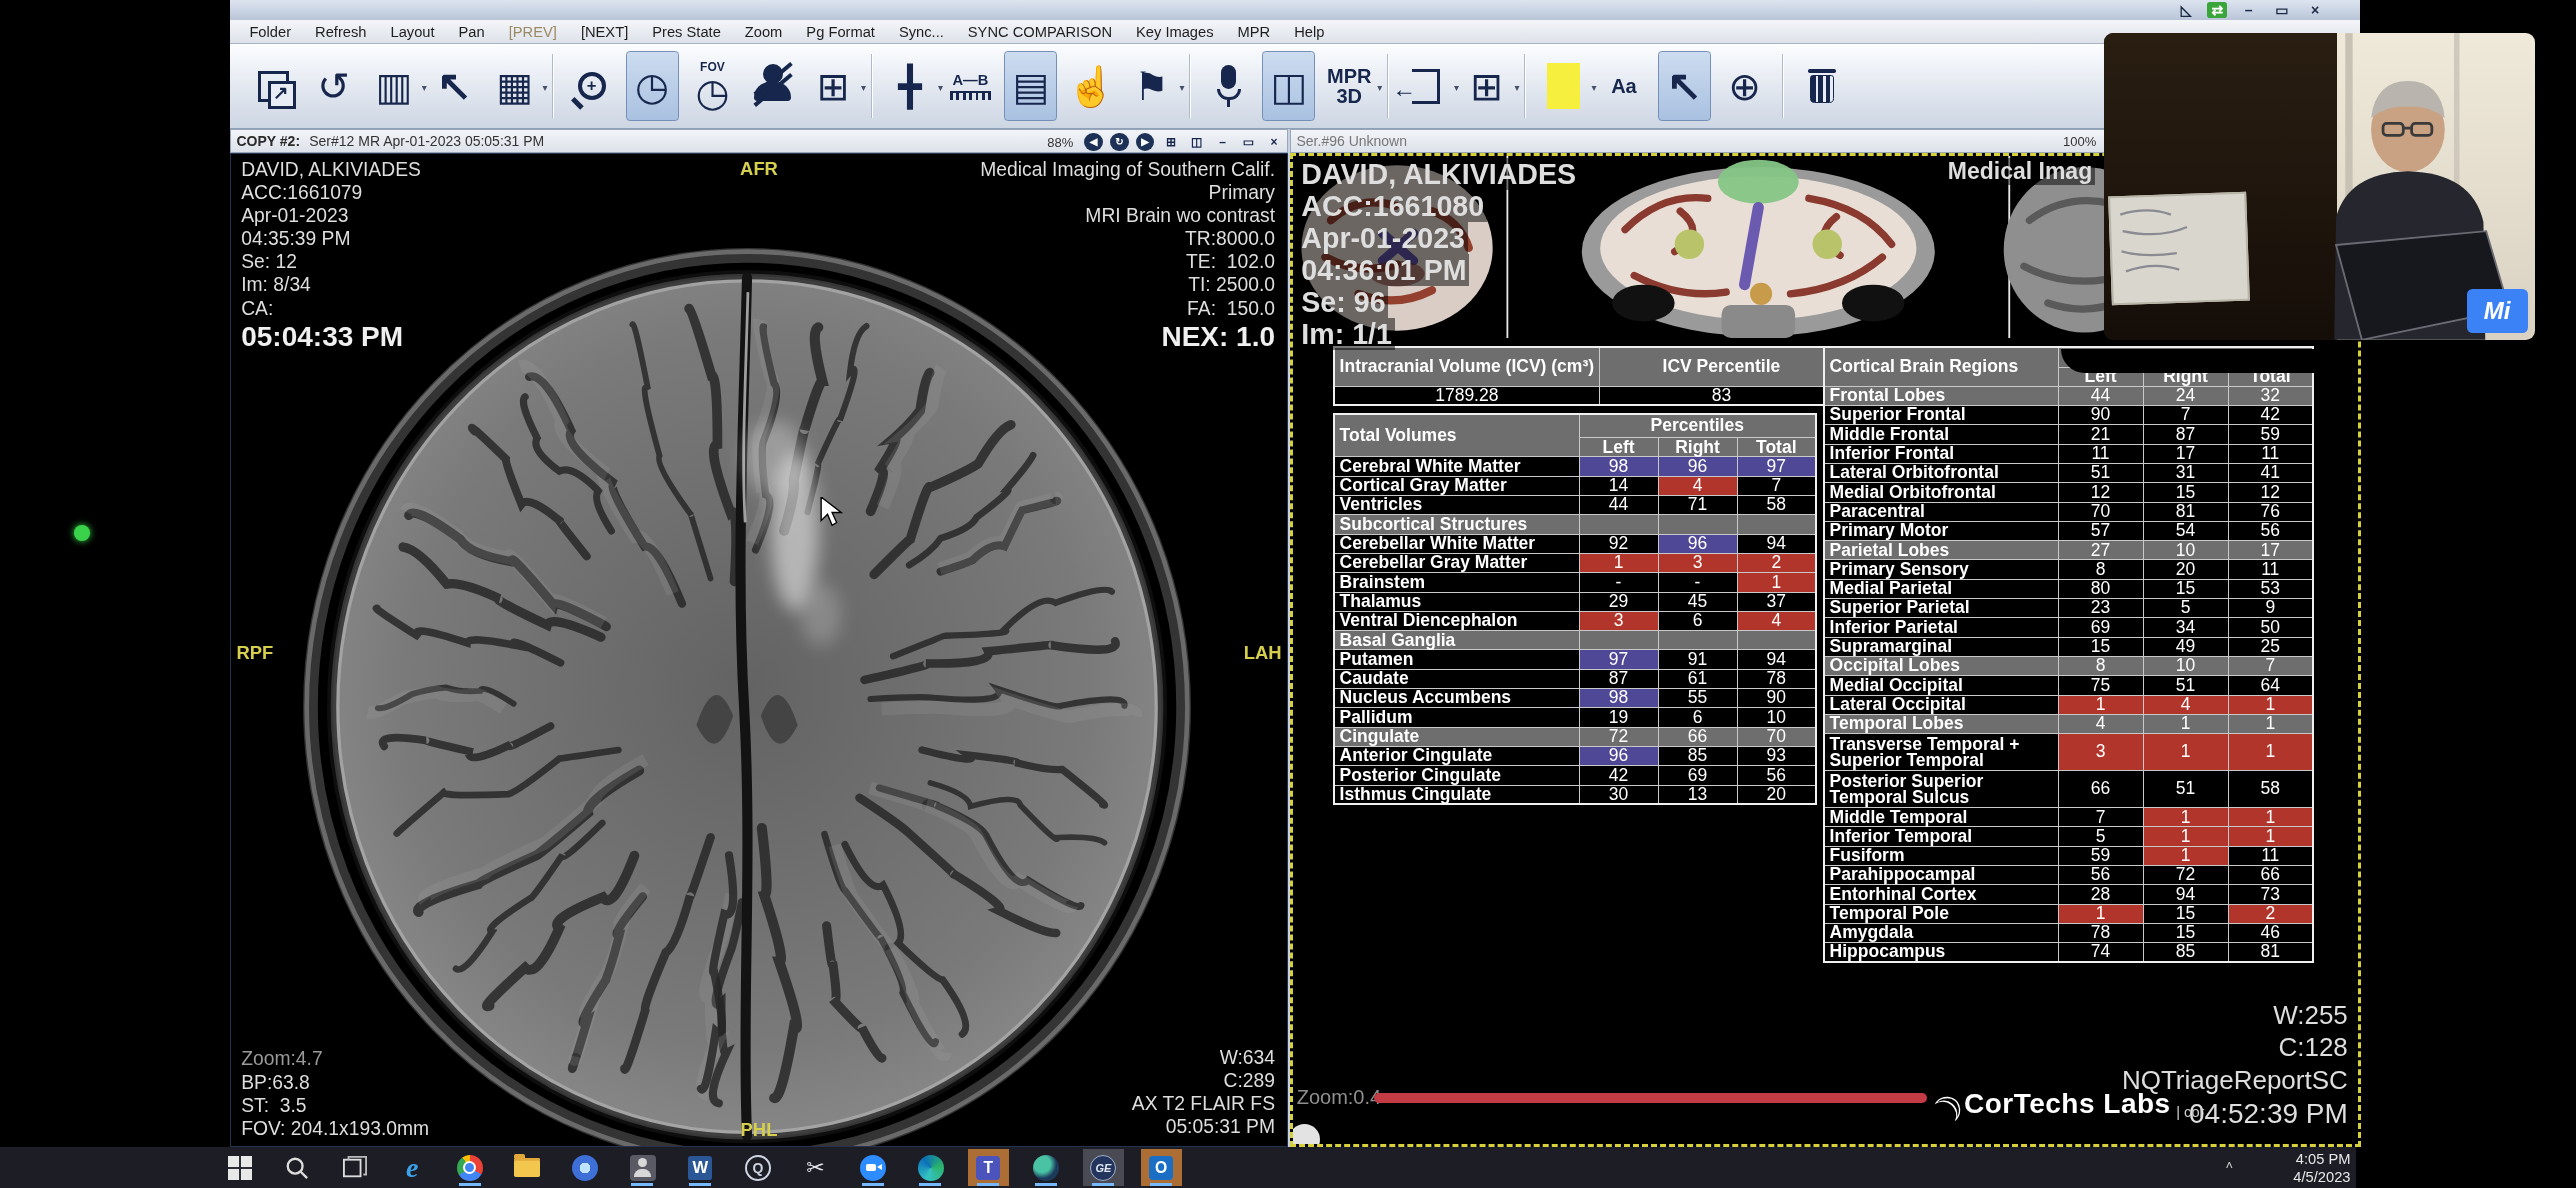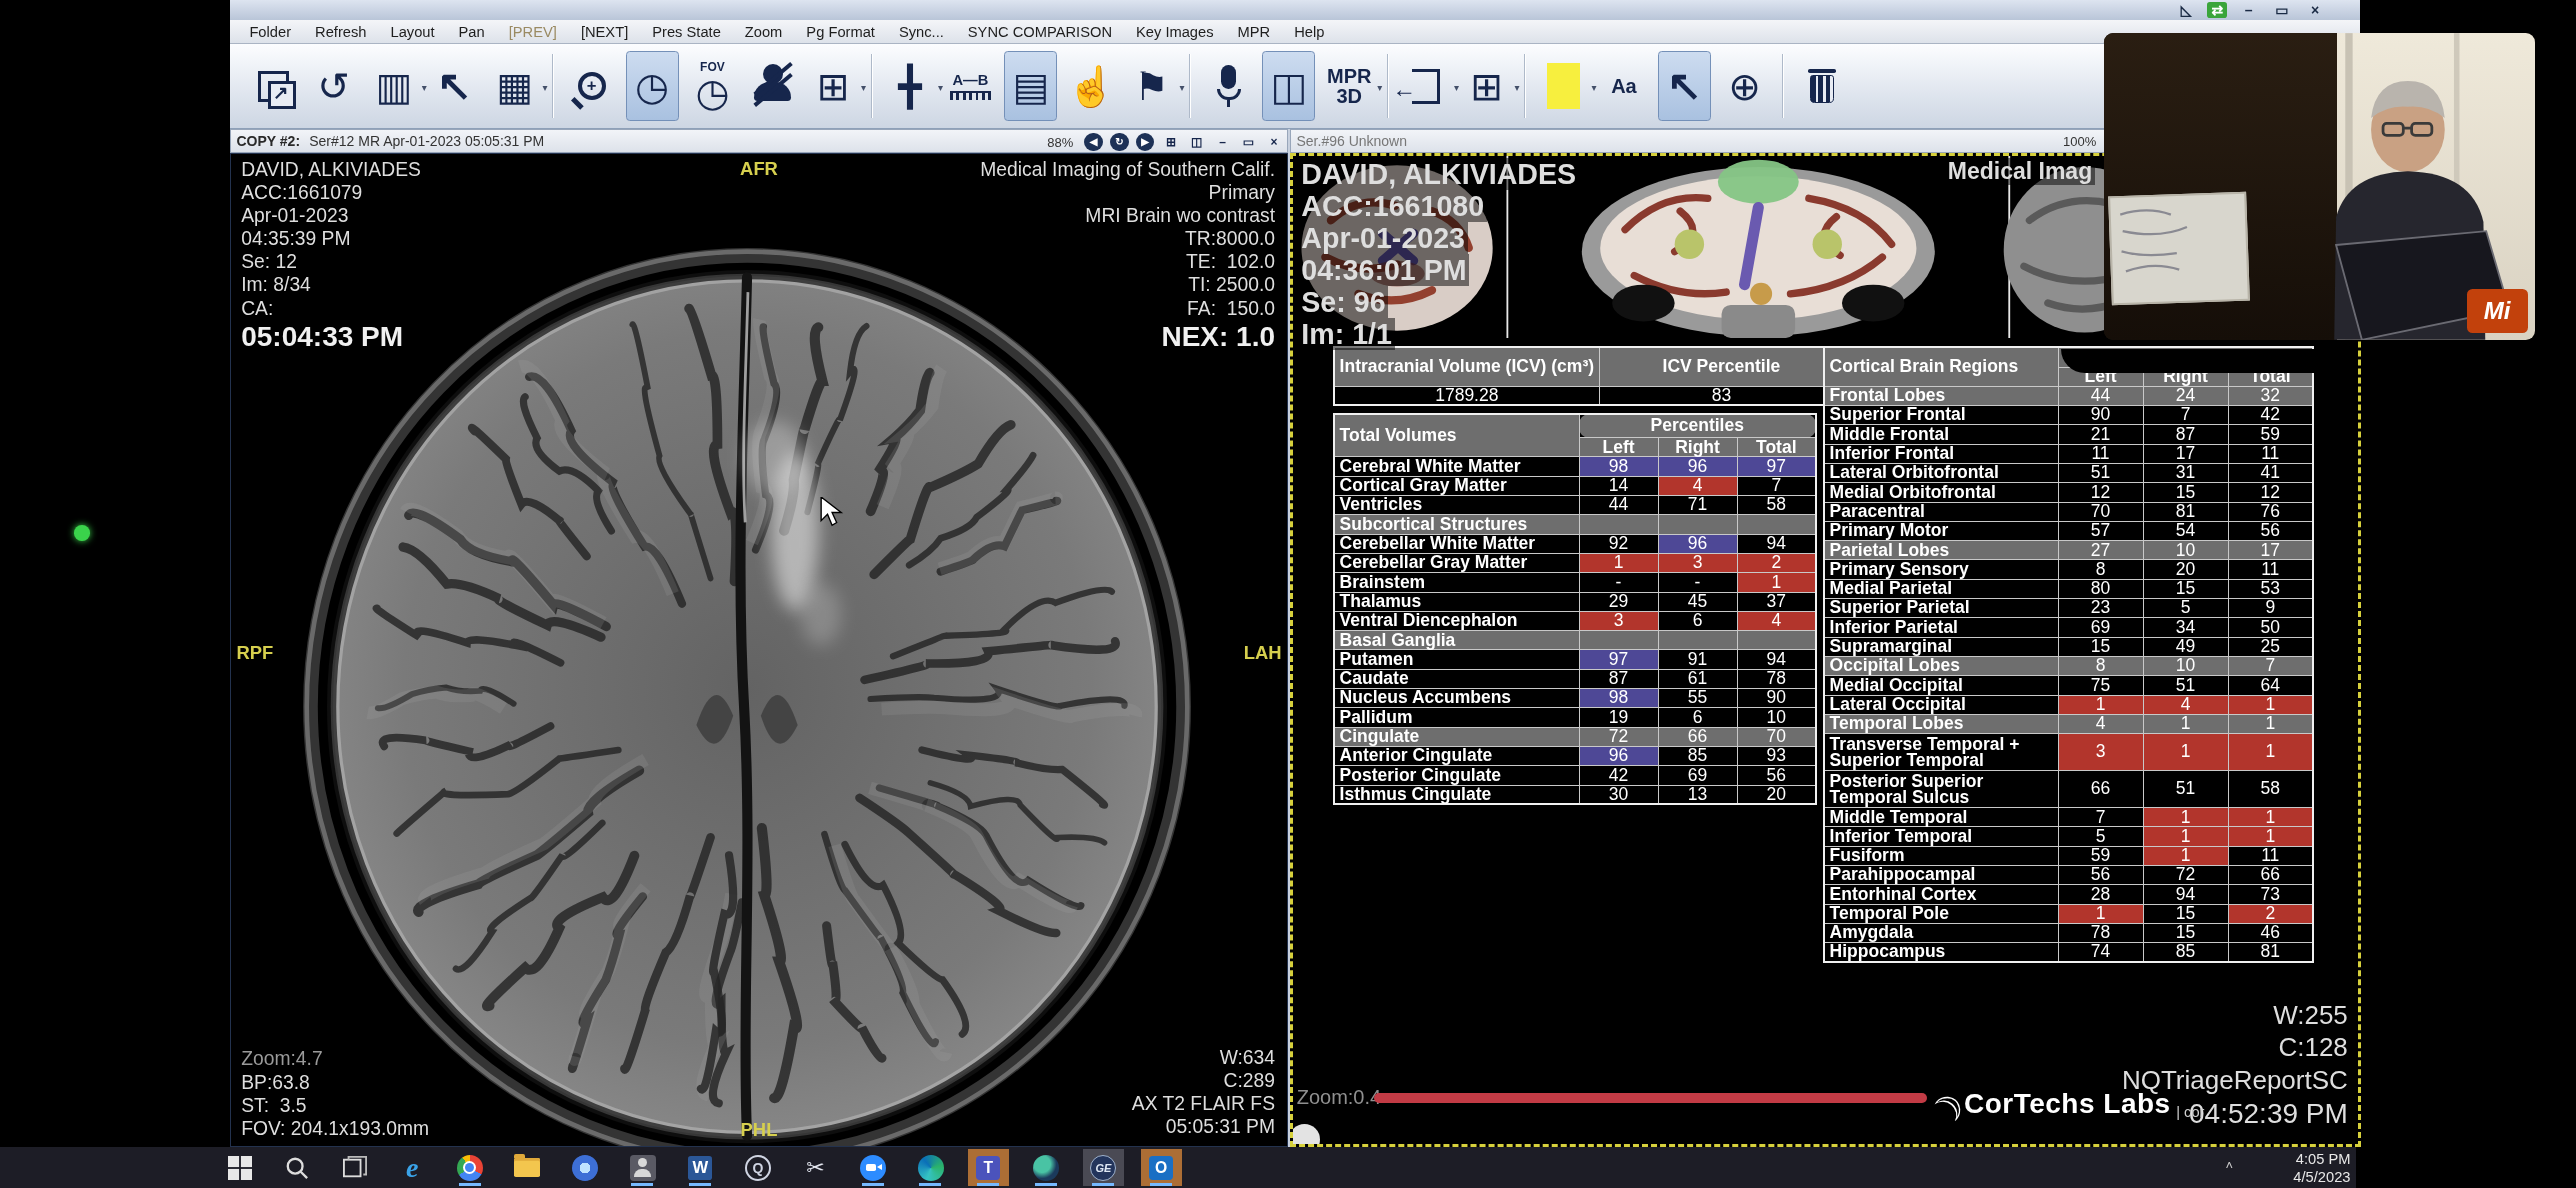--- a/index.html
+++ b/index.html
@@ -101,21 +101,21 @@
   #logo .lg-suffix{font-size:14.7px;color:#cfcfcf;margin-left:5.5px;}
   
   #cursor{position:absolute;z-index:9;}
   
   #webcam{position:absolute;left:2104px;top:33px;width:431px;height:307px;border-radius:9.2px;
     overflow:hidden;background:#1b140d;z-index:30;}
   #wc-shelf{position:absolute;left:0;top:0;width:56%;height:100%;background:linear-gradient(#2a1e12,#150e08);}
   #wc-board{position:absolute;left:5.5px;bottom:37px;width:138px;height:109px;background:#d8d6cd;
     transform:rotate(-2deg);border:2.8px solid #b8b4a8;}
   #wc-light{position:absolute;right:0;top:0;width:46%;height:100%;background:linear-gradient(#efe9da,#d9d2c2);}
-  #wc-logo{position:absolute;right:7.4px;bottom:7.4px;width:61px;height:44px;background:#c2410c;border-radius:5.5px;
+  #wc-logo{position:absolute;right:7.4px;bottom:7.4px;width:61px;height:44px;background:#3b82f6;border-radius:5.5px;
     display:flex;align-items:center;justify-content:center;color:#fff;font-size:24px;font-weight:700;font-style:italic;}
   
   #taskbar{position:absolute;left:0;top:1147px;width:2356px;height:41px;background:#1d1d26;z-index:40;}
   #tb-icons{position:absolute;left:219px;top:0;height:41px;display:flex;align-items:center;gap:16.6px;}
   .tk{position:relative;width:41px;height:37px;display:flex;align-items:center;justify-content:center;}
   .tk .under{position:absolute;bottom:0;left:9.2px;width:22px;height:2.8px;background:#76b9ff;}
   .tk.hl-orange{background:rgba(197,124,56,.85);}
   .tk.hl-grey{background:#4a4a54;}
   #tray{position:absolute;right:5.5px;top:2.8px;text-align:right;color:#e8e8e8;font-size:14.7px;line-height:1.25;}
   #tray-chevron{position:absolute;right:123px;top:11px;color:#cfcfcf;font-size:13px;}
@@ -452,21 +452,21 @@
             <td class="val">83</td>
           </tr>
         </tbody>
           </table>
         <div style="height:6.4px"></div>
         <div id="tv-table-holder">
             <table class="rpt-table">
               <tbody>
                 <tr>
                   <td class="hdr" rowspan="2" style="text-align: left; width: 245px;">Total Volumes</td>
-                  <td class="hdr" colspan="3" style="height: 24px; border-radius: 10px;">Percentiles</td>
+                  <td class="hdr" colspan="3" style="height: 24px;">Percentiles</td>
                 </tr>
                 <tr>
                   <td class="hdr" style="width: 79px;">Left</td>
                   <td class="hdr" style="width: 79px;">Right</td>
                   <td class="hdr" style="width: 79px;">Total</td>
                 </tr>
                 <tr>
                   <td class="lab">Cerebral White Matter</td>
                   <td class="val purple">98</td>
                   <td class="val purple">96</td>

